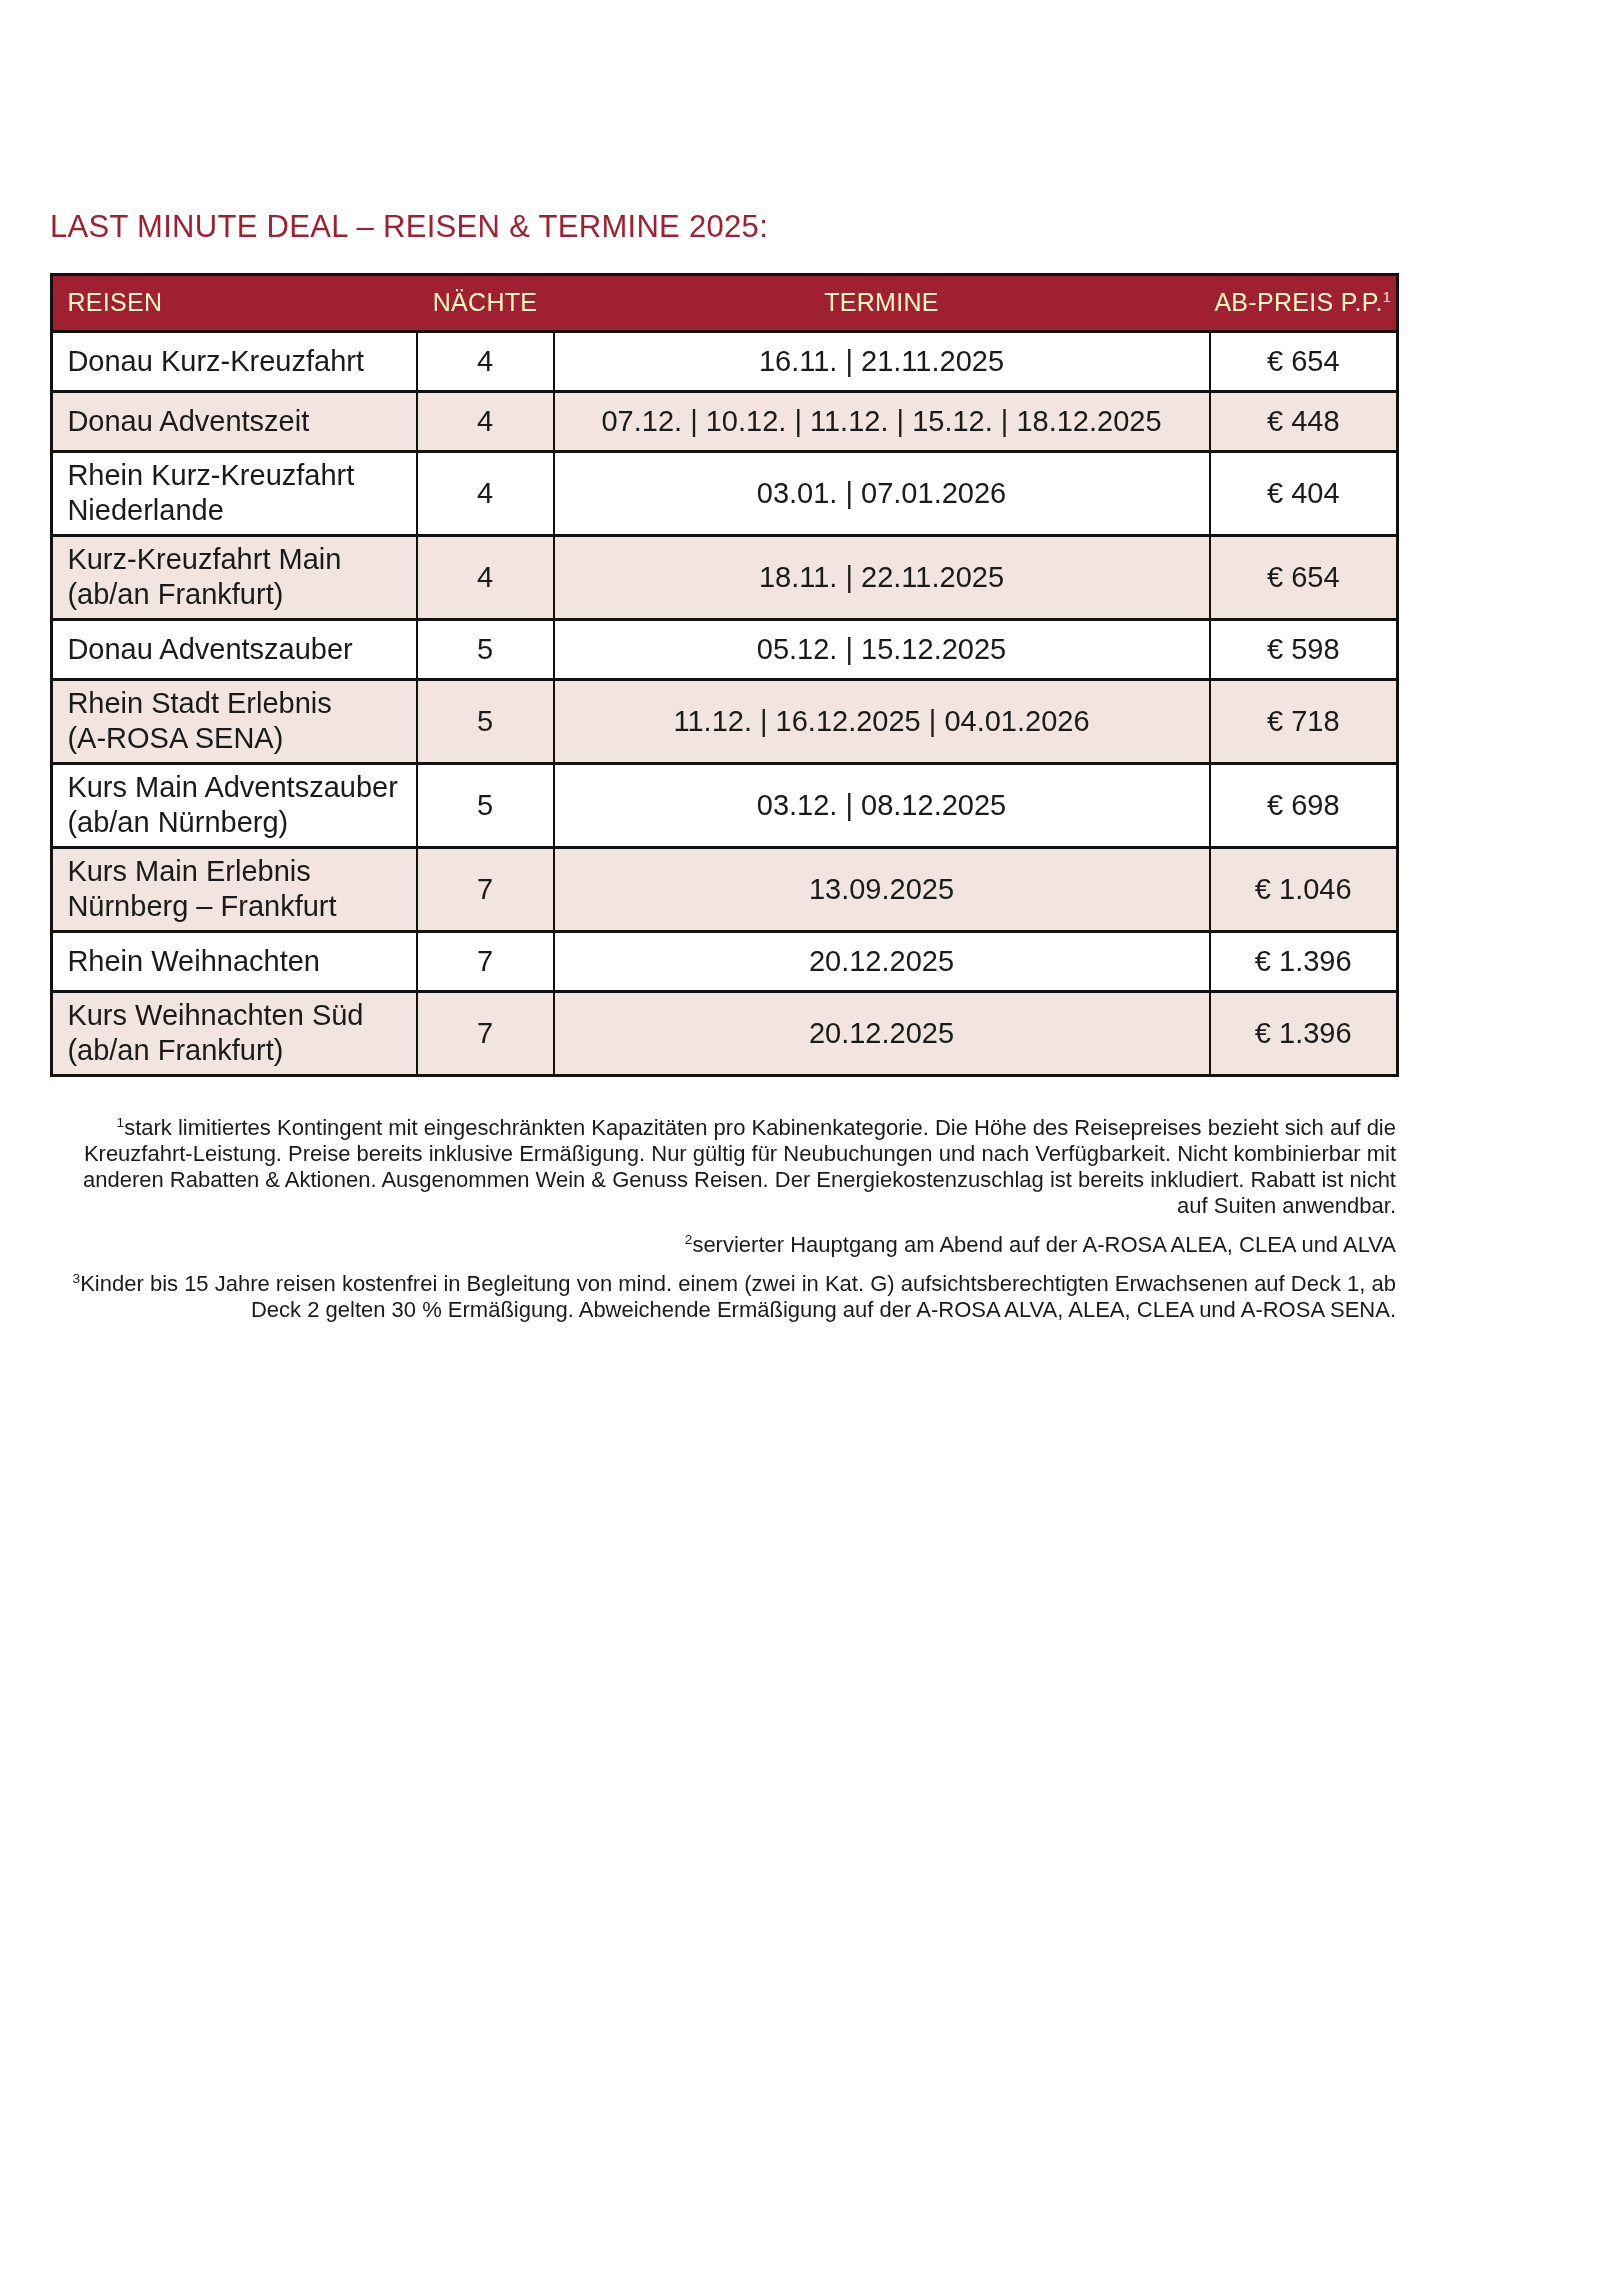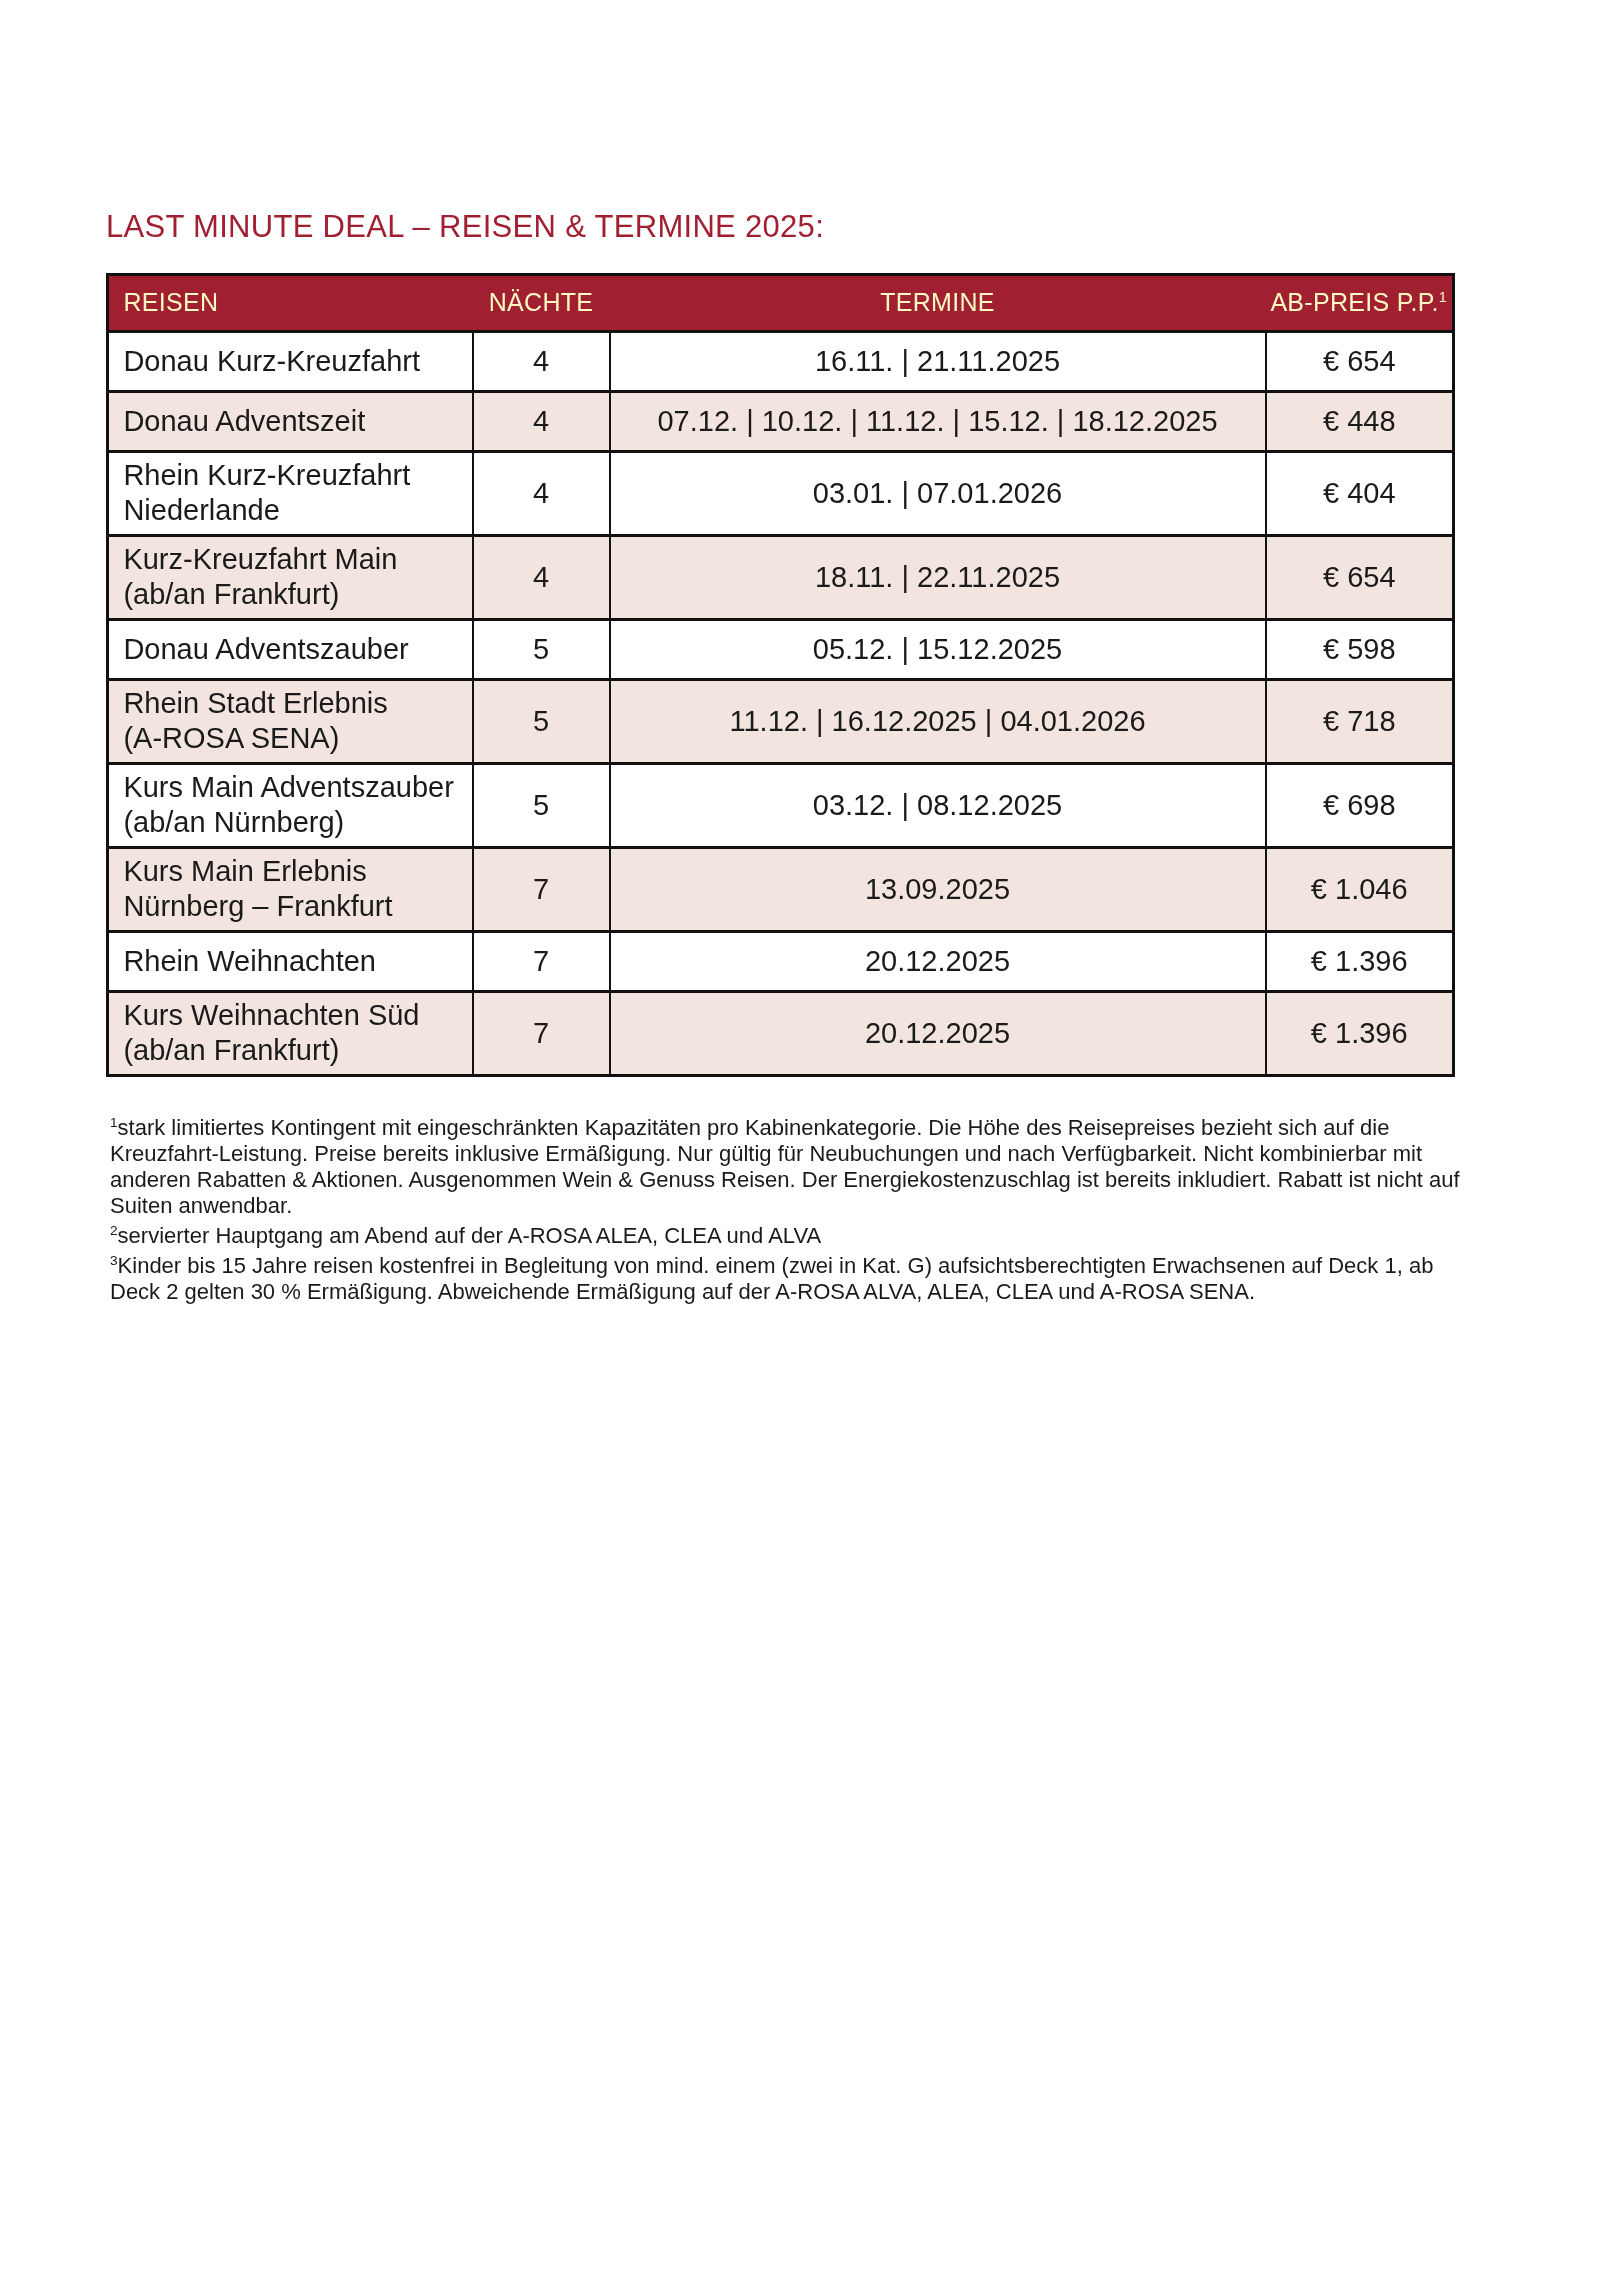--- a/index.html
+++ b/index.html
@@ -11,21 +11,21 @@
   *{box-sizing:border-box;margin:0;padding:0;}
   html,body{background:#ffffff;}
   body{
     width:1623px;height:2295px;position:relative;
     font-family:"Liberation Sans", sans-serif;
     color:var(--ink);
     -webkit-font-smoothing:antialiased;
   }
   .page{
     position:absolute;left:0;top:0;width:1425px;height:2295px;
-    padding:208px 0 0 106px;
+    padding:208px 0 0 50px;
   }
   .title{
     font-size:31px;line-height:37px;font-weight:400;
     color:var(--red);
     letter-spacing:0.3px;
     margin-bottom:27.5px;
     white-space:nowrap;
   }
   table.deals{
     border-collapse:collapse;
@@ -65,21 +65,21 @@
     text-align:left;padding-left:14.4px;padding-right:6.5px;
     white-space:pre-line;line-height:35px;margin-top:40px;
   }
   td.c-naechte,td.c-termine,td.c-preis{text-align:center;}
   .footnotes{
     width:1359px;
     margin-top:38px;
     font-size:22px;
     line-height:26px;
   }
-  .fn{margin:4px;}
+  .fn{margin:13px;text-align:right;}
   .fn sup{font-size:62%;vertical-align:super;line-height:0;}
 </style>
 </head>
 <body>
 
 <div class="page">
 
   <h1 class="title">LAST MINUTE DEAL – REISEN &amp; TERMINE 2025:</h1>
 
   <table class="deals">

